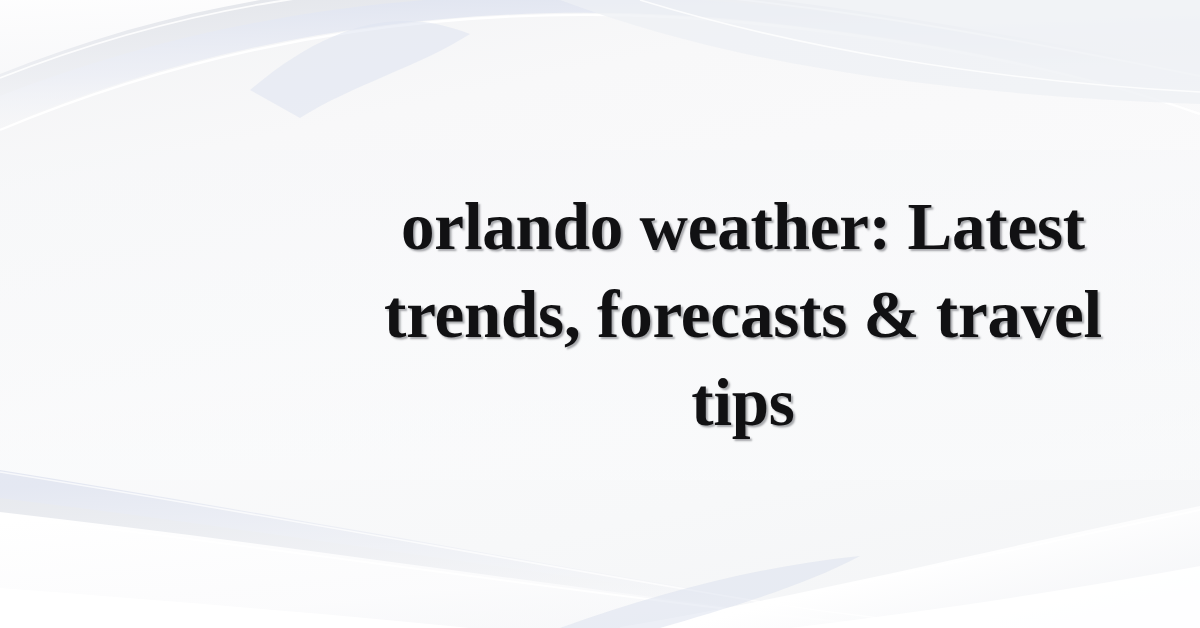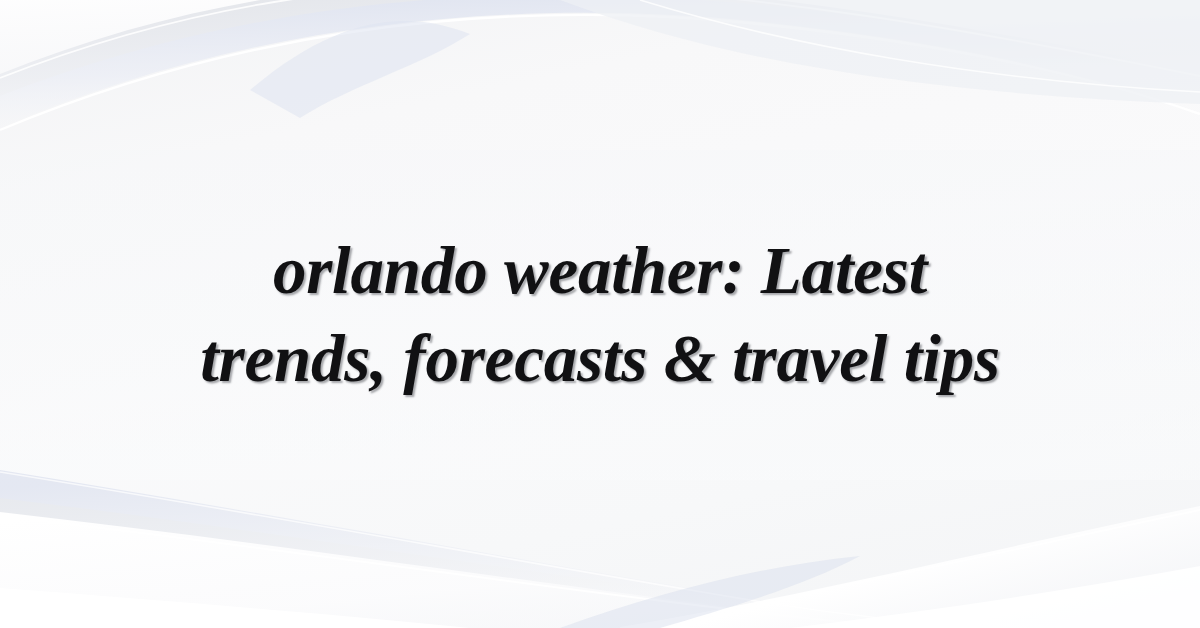--- a/index.html
+++ b/index.html
@@ -41,24 +41,23 @@
 
   
   .headline-wrap {
     position: absolute;
     left: 0;
     right: 0;
     top: 0;
     bottom: 0;
     display: flex;
     align-items: center;
-    justify-content: center;
-    padding: 0 92px;
+    justify-content: flex-end;
+    padding: 0 47px;
     box-sizing: border-box;
-    font-style: italic;
   }
 
   .headline {
     margin: 0;
     width: 820px;
     text-align: center;
     font-family: "Liberation Serif", "DejaVu Serif", serif;
     font-weight: 700;
     font-size: 67px;
     line-height: 88px;

